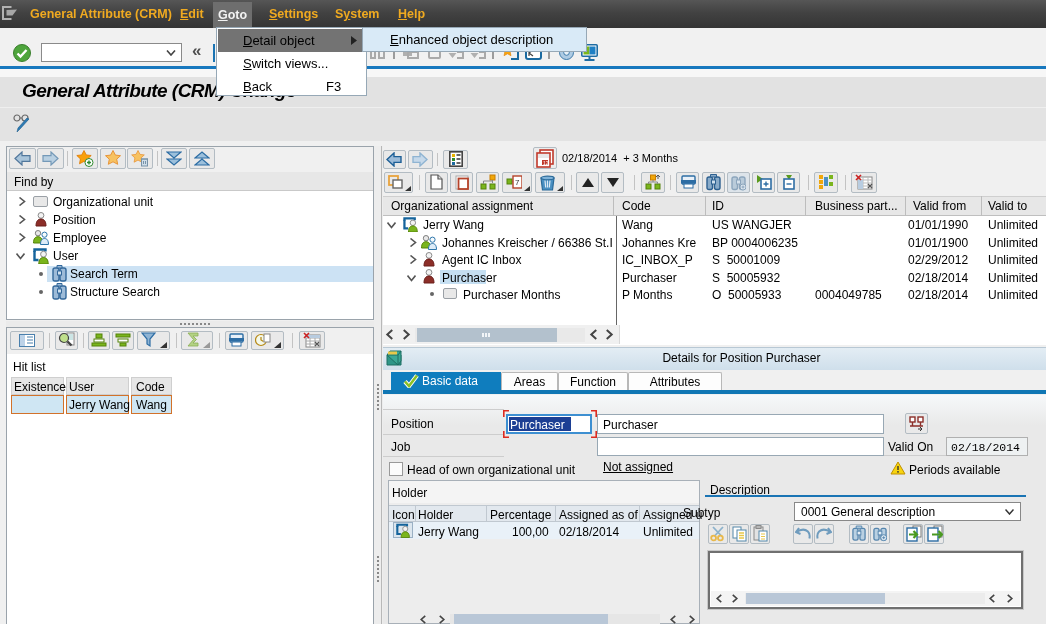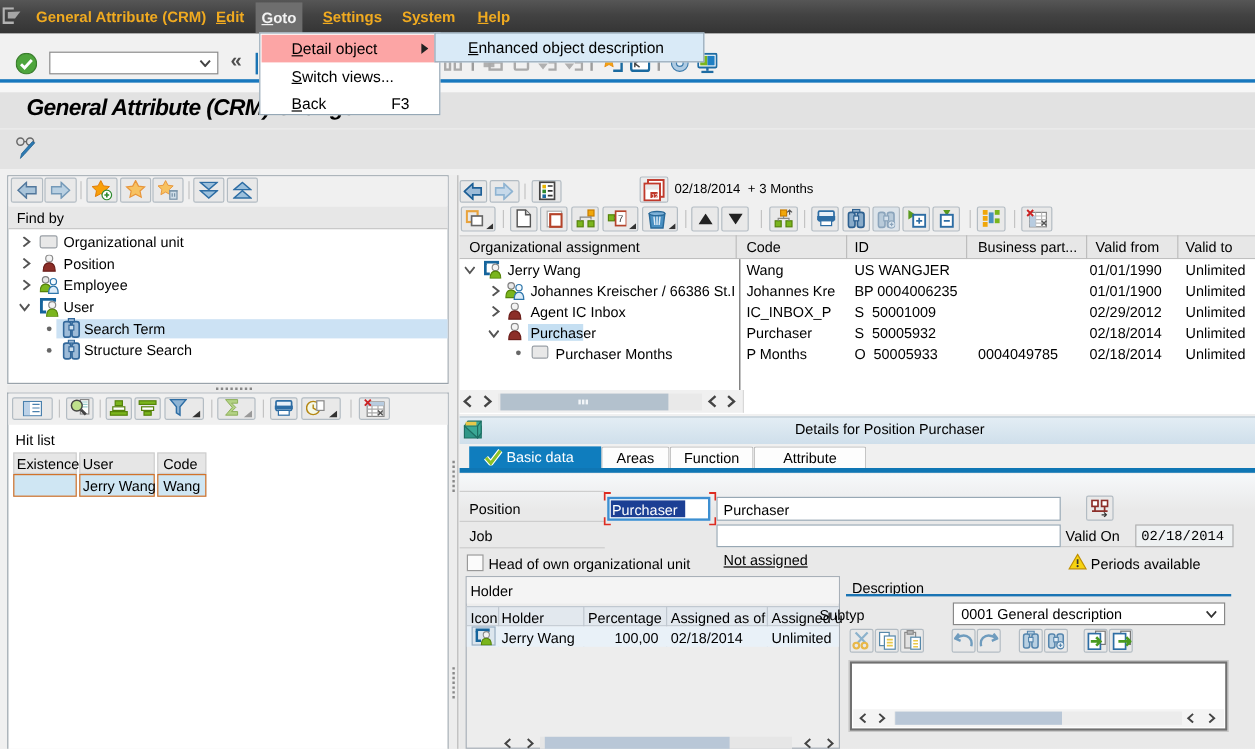--- a/index.html
+++ b/index.html
@@ -545,21 +545,21 @@
       <path d="M1 5 l3 -4 h11 v10 l-3 4 z" fill="#3aa895" stroke="#1d6e63"></path>
       <path d="M1 5 h11 v10" fill="none" stroke="#1d6e63"></path>
       <path d="M12 5 l3 -4" stroke="#1d6e63"></path>
       <rect x="2" y="1.5" width="9" height="3" fill="#e8c84a"></rect>
     </svg>
   <div class="abs" style="left:383px;top:351px;width:717px;height:15px;text-align:center;font-size:12px">Details for Position Purchaser</div>
 
   <div class="abs" style="left:383px;top:370px;width:663px;height:22px;background:#f0f0f0"></div>
   <div class="abs" style="left:501px;top:372px;width:57px;height:18px;background:#fdfdfd;border:1px solid #b8b8b8;border-bottom:none;border-radius:2px 2px 0 0;text-align:center;line-height:19px">Areas</div>
   <div class="abs" style="left:558px;top:372px;width:70px;height:18px;background:#fdfdfd;border:1px solid #b8b8b8;border-bottom:none;border-radius:2px 2px 0 0;text-align:center;line-height:19px">Function</div>
-  <div class="abs" style="left:628px;top:372px;width:94px;height:18px;background:#fdfdfd;border:1px solid #b8b8b8;border-bottom:none;border-radius:2px 2px 0 0;text-align:center;line-height:19px">Attribute</div>
+  <div class="abs" style="left:628px;top:372px;width:94px;height:18px;background:#fdfdfd;border:1px solid #b8b8b8;border-bottom:none;border-radius:2px 2px 0 0;text-align:center;line-height:19px">Attributes</div>
   <div class="abs" style="left:391px;top:372px;width:110px;height:18px;background:#0f7dbe;color:#fff;line-height:18px"><svg style="position:absolute;left:12px;top:2px" width="16" height="14" viewBox="0 0 16 14">
         <path d="M2 7.5 l4 4.5 L14 1.5" stroke="#fff" stroke-width="4.4" fill="none"></path>
         <path d="M2 7.5 l4 4.5 L14 1.5" stroke="#8bc127" stroke-width="2.6" fill="none"></path>
       </svg><span style="margin-left:31px">Basic data</span></div>
   <div class="abs" style="left:383px;top:390px;width:663px;height:4px;background:#0f76b4"></div>
 
   <div class="abs" style="left:383px;top:395px;width:663px;height:229px;background:linear-gradient(#f6f8fa,#e9e9e9 30px,#e9e9e9)"></div>
   <div class="abs" style="left:383px;top:409px;width:121px;height:1px;background:#cdcdcd"></div>
   <div class="abs" style="left:383px;top:434px;width:121px;height:1px;background:#cdcdcd"></div>
   <div class="abs" style="left:383px;top:456px;width:121px;height:1px;background:#cdcdcd"></div>
@@ -710,21 +710,21 @@
   <div class="abs" style="left:745px;top:593px;width:240px;height:11px;background:#ececec"></div>
   <div class="abs" style="left:746px;top:593px;width:139px;height:11px;background:#b9c7d7"></div>
   <svg class="abs" style="left:988px;top:594px" width="8" height="9" viewBox="0 0 8 10">
       <path d="M6.5 1 L2 5 L6.5 9" fill="none" stroke="#444" stroke-width="1.8"></path>
     </svg>
   <svg class="abs" style="left:1006px;top:594px" width="8" height="9" viewBox="0 0 8 10">
       <path d="M1.5 1 L6 5 L1.5 9" fill="none" stroke="#444" stroke-width="1.8"></path>
     </svg>
 
   <div id="menu1">
-    <div class="row" style="top:1px;background:#fca5a5"><u>D</u>etail object
+    <div class="row" style="top:1px;background:#737373"><u>D</u>etail object
       <svg class="abs" style="left:133px;top:7px" width="6" height="9" viewBox="0 0 6 9">
           <path d="M0 0 L6 4.5 L0 9 Z" fill="#222"></path>
         </svg>
     </div>
     <div class="row" style="top:24px"><u>S</u>witch views...</div>
     <div class="row" style="top:47px"><u>B</u>ack<span style="position:absolute;left:108px">F3</span></div>
   </div>
   <div id="menu2"><u>E</u>nhanced object description</div>
 </div>
 

